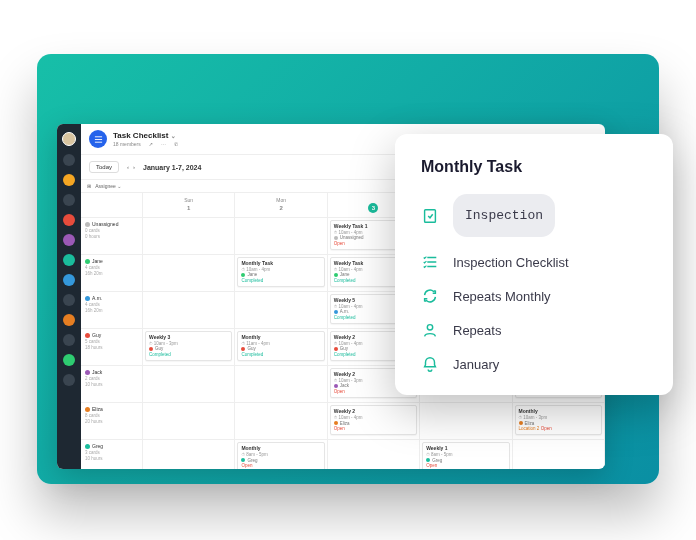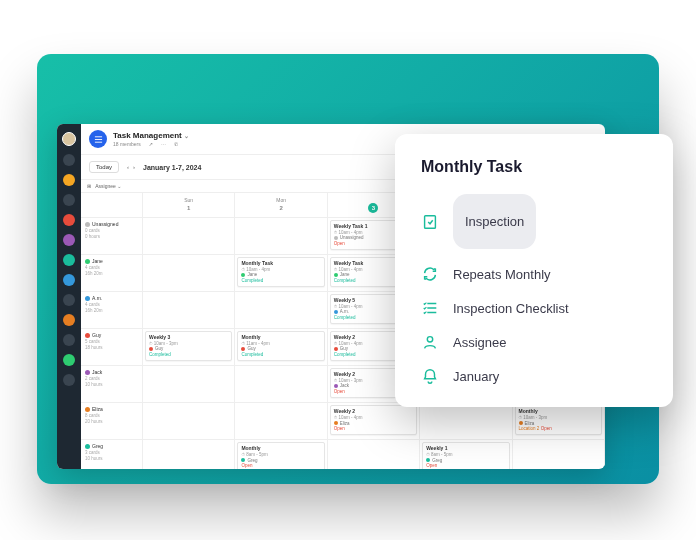--- a/index.html
+++ b/index.html
@@ -44,21 +44,21 @@
 .card .s.open { color: #e74c3c; }
 .card .a { display: flex; align-items: center; gap: 2px; color: #777; }
 .card .a .ad { width: 4px; height: 4px; border-radius: 50%; }
 .grpbar { grid-column: 1 / -1; border-bottom: 1px solid #eee; padding: 3px 6px; font-size: 5px; color: #666; display: flex; align-items: center; gap: 4px; }
 .popup { position: absolute; top: 80px; left: 358px; width: 278px; background: #fff; border-radius: 12px; box-shadow: 0 15px 45px rgba(0,0,0,.25); padding: 24px 26px 22px 26px; }
 .popup h2 { font-size: 16px; font-weight: 700; color: #1a1a2e; margin-bottom: 18px; }
 .popup .item { display: flex; align-items: center; gap: 14px; margin-bottom: 16px; font-size: 13px; color: #3a3a4a; }
 .popup .item:last-child { margin-bottom: 0; }
 .popup .icon { width: 18px; height: 18px; display: flex; align-items: center; justify-content: center; color: #1abc9c; flex-shrink: 0; }
 .popup .icon svg { width: 18px; height: 18px; stroke: #1abc9c; fill: none; stroke-width: 1.6; }
-.popup .pill { background: #ebecf0; border-radius: 14px; padding: 20px 12px; font-size: 13px; }
+.popup .pill { background: #ebecf0; border-radius: 14px; padding: 14px 12px; font-size: 13px; font-family: Liberation Mono, monospace; }
 </style>
 </head>
 <body>
 
 <div class="stage">
   <div class="app">
     <div class="rail">
       <div class="rail-avatar"></div>
       <div class="rail-dot"></div>
       <div class="rail-dot a"></div>
@@ -74,21 +74,21 @@
       <div class="rail-dot"></div>
     </div>
     <div class="main">
       <div class="topbar">
         <div class="menu-btn">
           <svg viewBox="0 0 10 10">
               <path d="M1 2h8M1 5h8M1 8h8" stroke="#fff" stroke-width="1"></path>
             </svg>
         </div>
         <div style="display:flex;flex-direction:column;gap:1px">
-          <div class="board-title"><span>Task Management</span> <span style="font-size:6px;color:#888">⌄</span></div>
+          <div class="board-title"><span>Task Checklist</span> <span style="font-size:6px;color:#888">⌄</span></div>
           <div class="meta">
             <span>18 members</span>
             <span>↗</span>
             <span>⋯</span>
             <span>✆</span>
           </div>
         </div>
       </div>
       <div class="calbar">
         <div class="today-btn">Today</div>
@@ -317,43 +317,43 @@
             <svg viewBox="0 0 20 20">
               <rect x="4" y="3" width="12" height="14" rx="1"></rect>
               <path d="M8 10l2 2 3-4"></path>
             </svg>
           </span>
           <span class="pill">Inspection</span>
         </div>
         <div class="item">
           <span class="icon">
             <svg viewBox="0 0 20 20">
+              <path d="M7 5h10M7 10h10M7 15h10"></path>
+              <path d="M3 5l1 1 2-2M3 10l1 1 2-2M3 15l1 1 2-2" stroke-width="1.2"></path>
+            </svg>
+          </span>
+          <span>Inspection Checklist</span>
+        </div>
+        <div class="item">
+          <span class="icon">
+            <svg viewBox="0 0 20 20">
               <path d="M4 9a6 6 0 0 1 10-4l2-1M16 11a6 6 0 0 1-10 4l-2 1"></path>
               <path d="M16 4v3h-3M4 16v-3h3"></path>
             </svg>
           </span>
           <span>Repeats Monthly</span>
         </div>
         <div class="item">
           <span class="icon">
             <svg viewBox="0 0 20 20">
-              <path d="M7 5h10M7 10h10M7 15h10"></path>
-              <path d="M3 5l1 1 2-2M3 10l1 1 2-2M3 15l1 1 2-2" stroke-width="1.2"></path>
-            </svg>
-          </span>
-          <span>Inspection Checklist</span>
-        </div>
-        <div class="item">
-          <span class="icon">
-            <svg viewBox="0 0 20 20">
               <circle cx="10" cy="7" r="3"></circle>
               <path d="M4 17c1-4 11-4 12 0"></path>
             </svg>
           </span>
-          <span>Assignee</span>
+          <span>Repeats</span>
         </div>
         <div class="item">
           <span class="icon">
             <svg viewBox="0 0 20 20">
               <path d="M10 3a5 5 0 0 1 5 5v3l1 2H4l1-2V8a5 5 0 0 1 5-5z"></path>
               <path d="M8 16a2 2 0 0 0 4 0"></path>
             </svg>
           </span>
           <span>January</span>
         </div>

